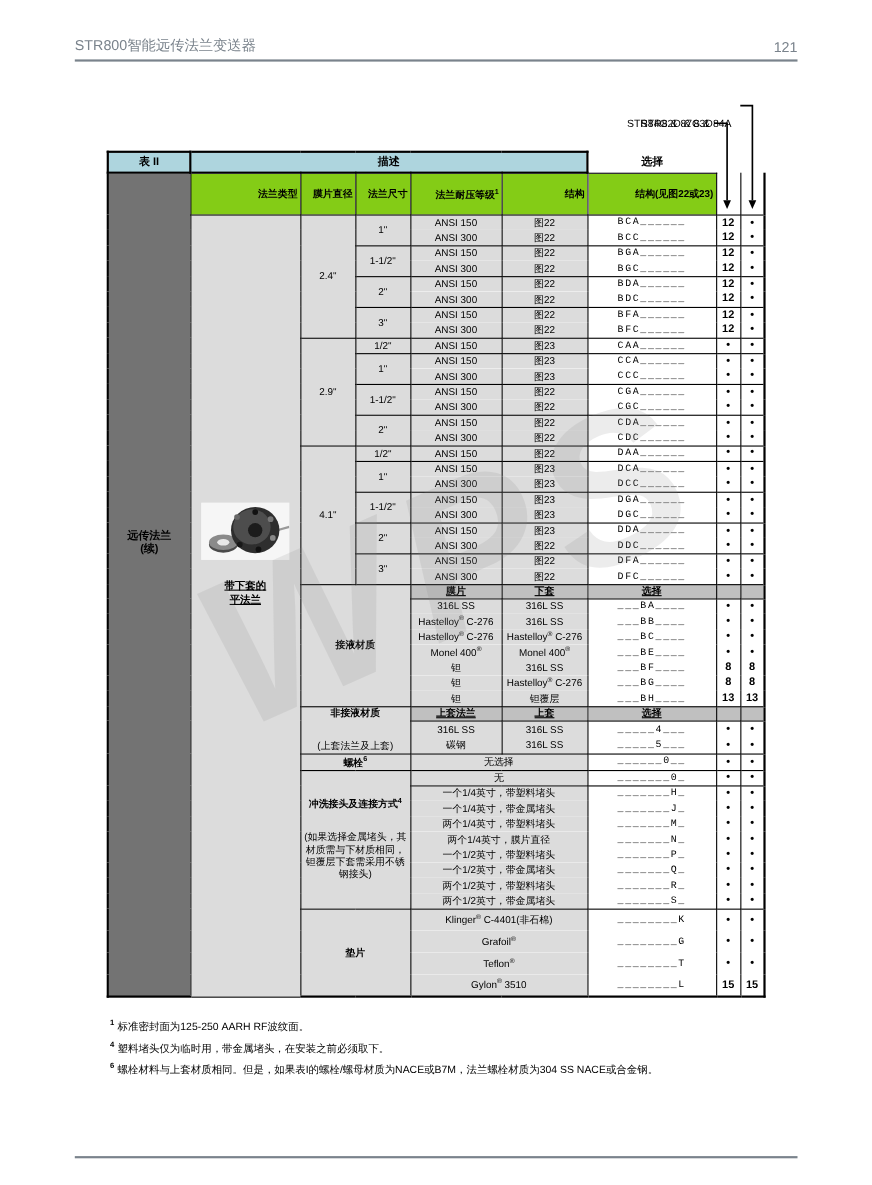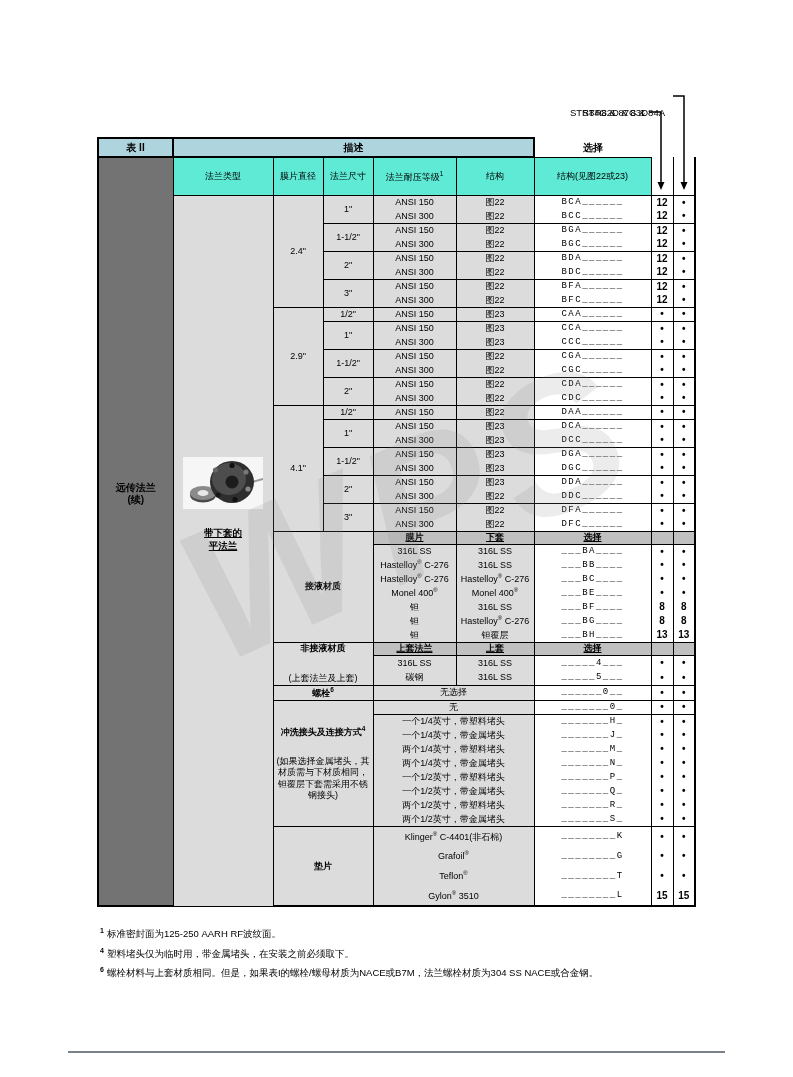--- a/index.html
+++ b/index.html
@@ -17,21 +17,21 @@
   .overlay{position:absolute;left:0;top:0;z-index:6;pointer-events:none;}
   
   .watermark{position:absolute;left:40px;top:400px;width:740px;text-align:center;
              font-size:190px;font-weight:bold;font-style:italic;letter-spacing:14px;
              color:rgba(135,135,135,0.16);transform:rotate(-24deg);z-index:5;pointer-events:none;}
   
   table.main{position:absolute;left:97px;top:137px;border-collapse:collapse;table-layout:fixed;z-index:2;}
   td,th{border:1px solid #000;padding:0 2px;font-size:9px;line-height:1.15;
         text-align:center;vertical-align:middle;overflow:hidden;font-weight:normal;}
   .blue{background:#aed5de;font-weight:bold;border:2px solid #000;font-size:10px;}
-  .hdr{background:#5eead4;font-weight:normal;}
+  .hdr{background:#84cc16;font-weight:bold;text-align:right;}
   .gray{background:#dcdcdc;}
   .sub{background:#c0c0c0;font-weight:bold;text-decoration:underline;}
   .noborder{border:none;background:#fff;font-weight:bold;font-size:10px;}
   .nb{border-bottom:none;} .nt{border-top:none;}
   .bl2{border-left:2px solid #000;} .br2{border-right:2px solid #000;}
   .bb2{border-bottom:2px solid #000;}
   .code{letter-spacing:1.5px;white-space:nowrap;font-family:Liberation Mono, monospace;}
   .r1{height:19px;} .r2{height:38px;} .fr{height:14px;} .subh{height:13px;}
   .wr{height:14px;} .nwr{height:15px;} .boltr{height:15px;} .flr{height:14px;} .gr{height:20px;}
   .leftlabel{background:#737373;font-weight:bold;font-size:10px;}
@@ -49,20 +49,24 @@
   .footnotes{position:absolute;left:100px;top:926px;width:640px;font-size:9.5px;z-index:2;}
   .footnotes .fn{margin-bottom:5px;line-height:1.3;}
   .footnotes sup{font-size:7px;font-weight:bold;margin-right:3px;}
   .bottomrule{position:absolute;left:68px;top:1051px;width:657px;border-top:2px solid #7a838c;}
 </style>
 </head>
 <body>
 
 <div class="page">
 
+  <div class="pagehead">
+    <span class="ttl">STR800智能远传法兰变送器</span>
+    <span class="pagenum">121</span>
+  </div>
 
   <div class="callout" id="co1">STR84G &amp; 87G &amp; 84A</div>
   <div class="callout" id="co2">STR82D &amp; 83D</div>
 
   <svg class="overlay" width="793" height="1077">
     <path d="M673,96 H684 V182" fill="none" stroke="#000" stroke-width="1.5"></path>
     <polygon points="680.5,182 687.5,182 684,190" fill="#000"></polygon>
     <path d="M649,112 H661 V182" fill="none" stroke="#000" stroke-width="1.5"></path>
     <polygon points="657.5,182 664.5,182 661,190" fill="#000"></polygon>
   </svg>
@@ -418,21 +422,21 @@
           <td class="dot nt nb ">•</td>
           <td class="dot br2 nt nb ">•</td>
         </tr>
         <tr class="flr">
           <td class="gray nt nb " colspan="2">两个1/4英寸，带塑料堵头</td>
           <td class="code nt nb ">_______M_</td>
           <td class="dot nt nb ">•</td>
           <td class="dot br2 nt nb ">•</td>
         </tr>
         <tr class="flr">
-          <td class="gray nt nb " colspan="2">两个1/4英寸，带金属堵头</td>
+          <td class="gray nt nb " colspan="2">两个1/4英寸，膜片直径</td>
           <td class="code nt nb ">_______N_</td>
           <td class="dot nt nb ">•</td>
           <td class="dot br2 nt nb ">•</td>
         </tr>
         <tr class="flr">
           <td class="gray nt nb " colspan="2">一个1/2英寸，带塑料堵头</td>
           <td class="code nt nb ">_______P_</td>
           <td class="dot nt nb ">•</td>
           <td class="dot br2 nt nb ">•</td>
         </tr>

